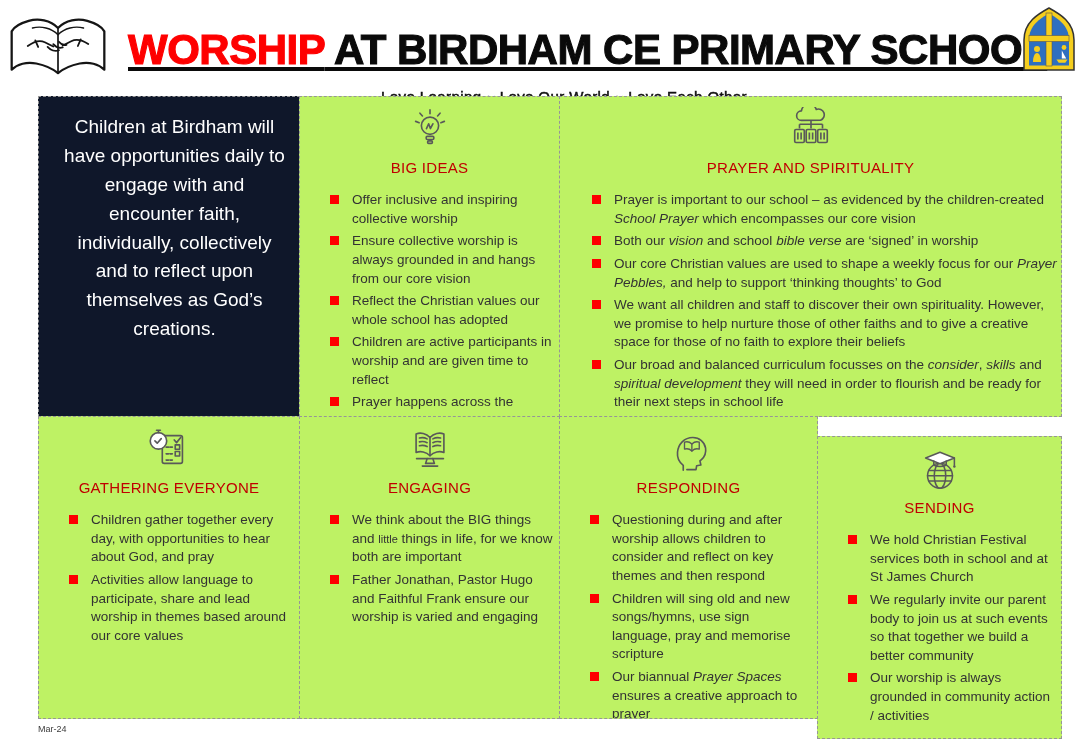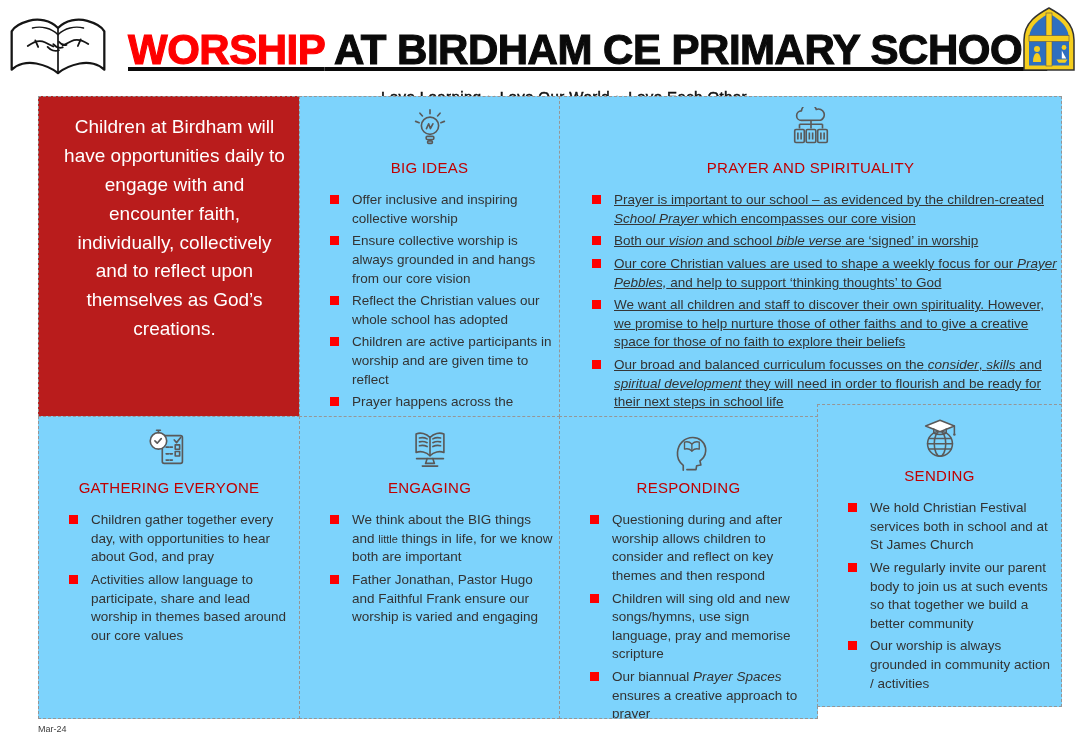--- a/index.html
+++ b/index.html
@@ -18,41 +18,41 @@
   }
   .main-title .red{color:#fe0000;}
   .subtitle{
     margin-top:3px;font-size:15px;font-weight:400;color:#111;
     letter-spacing:.4px;-webkit-text-stroke:.5px currentColor;
   }
   
   .board{position:absolute;left:38px;top:96px;width:1024px;height:623px;}
   .cell{
     position:absolute;box-sizing:border-box;border:1px dashed #969696;
-    background:#7dd3fc;overflow:hidden;
+    background:#bef264;overflow:hidden;
   }
   .mission{
-    left:0;top:0;width:262px;height:321px;background:#b91c1c;
+    left:0;top:0;width:262px;height:321px;background:#0f172a;
     color:#fff;text-align:center;font-size:19px;line-height:1.52;
     padding:16px 12px 0 23px;
   }
   .cell.big      {left:261px;top:0;    width:261px;height:321px;}
   .cell.prayer   {left:521px;top:0;    width:503px;height:321px;}
   .cell.gathering{left:0;    top:320px;width:262px;height:303px;}
   .cell.engaging {left:261px;top:320px;width:261px;height:303px;}
   .cell.respond  {left:521px;top:320px;width:259px;height:303px;}
-  .cell.sending  {left:779px;top:308px;width:245px;height:303px;}
+  .cell.sending  {left:779px;top:340px;width:245px;height:303px;}
   
   .sec .icon{height:52px;margin-top:7px;display:flex;align-items:center;justify-content:center;}
   .sec h2{
     margin:3px 0 0;text-align:center;font-size:15px;font-weight:400;
     color:#c00000;letter-spacing:.3px;
   }
   .bullets{list-style:none;margin:15px 0 0;padding:0 6px 0 28px;}
-  .wide .bullets{padding:0 2px 0 30px;text-decoration:underline;}
+  .wide .bullets{padding:0 2px 0 30px;}
   .bullets li{
     position:relative;padding-left:24px;margin-bottom:4px;
     font-size:13.5px;line-height:1.38;color:#333;
   }
   .bullets li::before{
     content:"";position:absolute;left:2px;top:4px;width:9px;height:9px;background:#fe0000;
   }
   .em{font-style:italic;}
   .sm{font-size:11px;text-align:right;}
   

